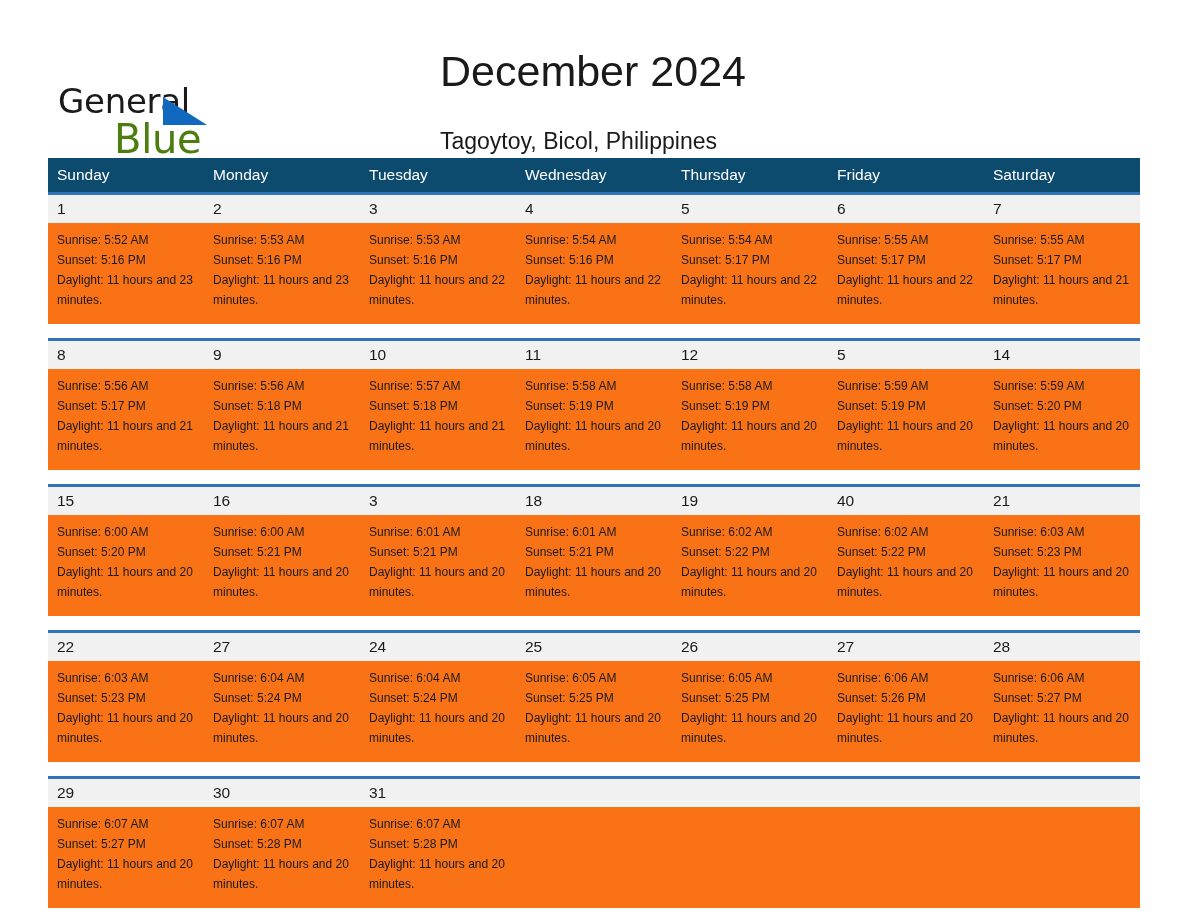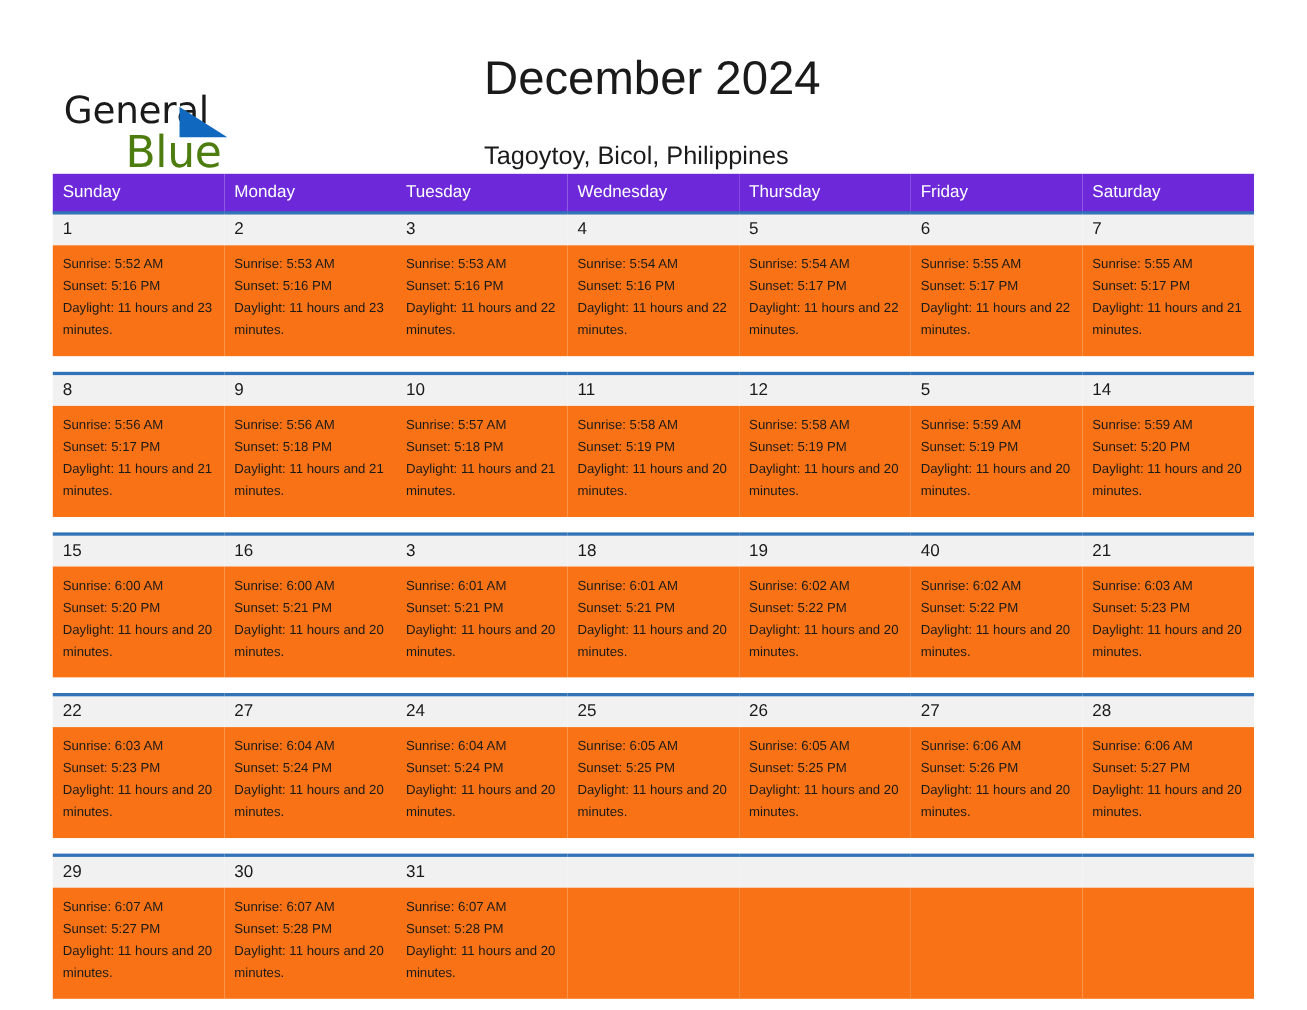--- a/index.html
+++ b/index.html
@@ -99,21 +99,21 @@
     width: 1092px;
   }
   table.cal {
     border-collapse: collapse;
     table-layout: fixed;
     width: 1092px;
   }
   table.cal col { width: 156px; }
 
   thead th {
-    background: #6d28d9;
+    background: #0c4a6e;
     color: #ffffff;
     font-size: 15.5px;
     font-weight: 400;
     text-align: left;
     padding: 8px 0 9px 9px;
     height: 17px;
     line-height: 17px;
     border: 0;
   }
 

